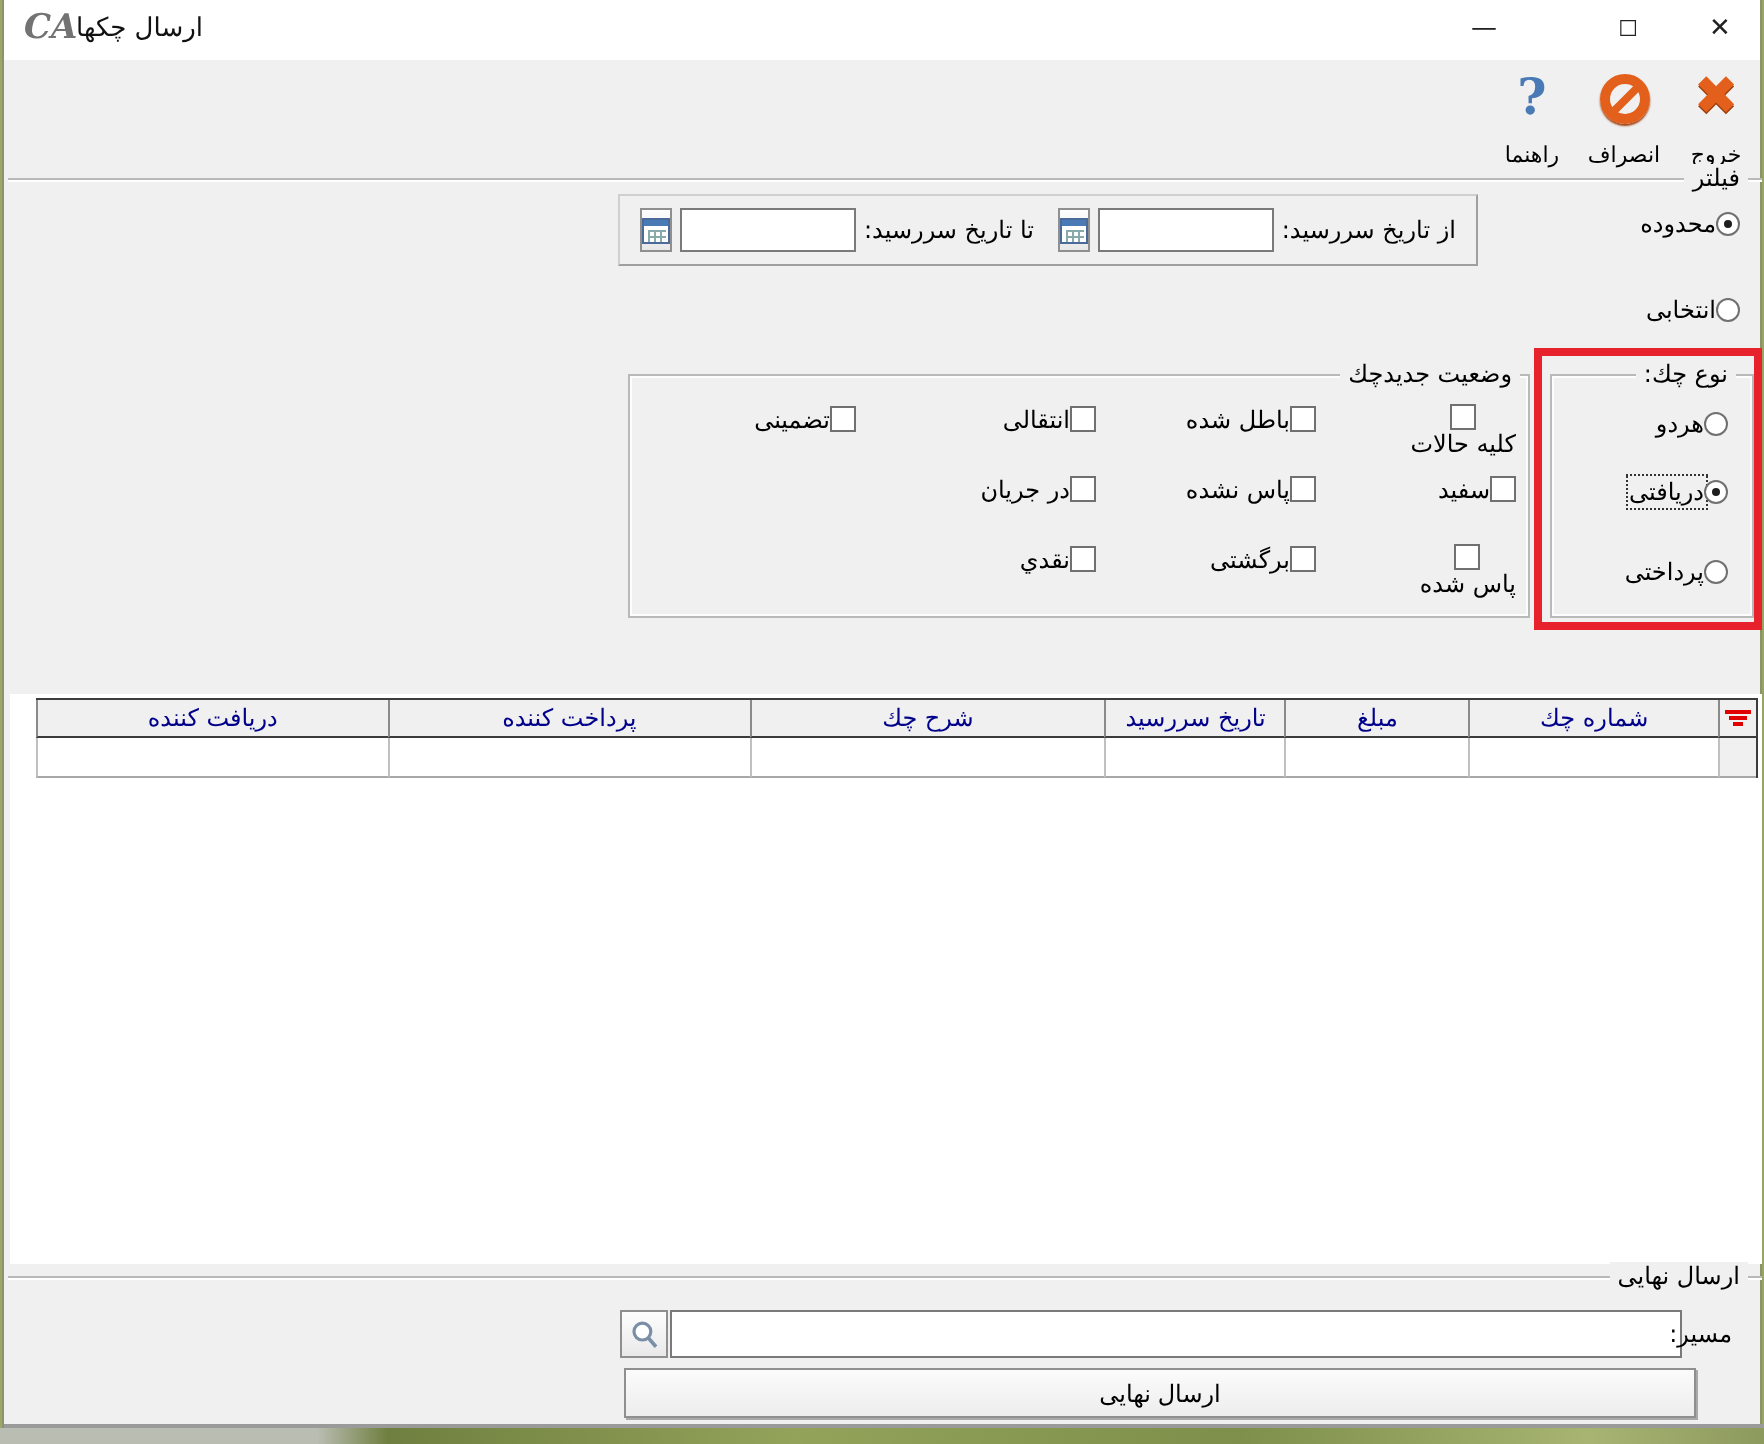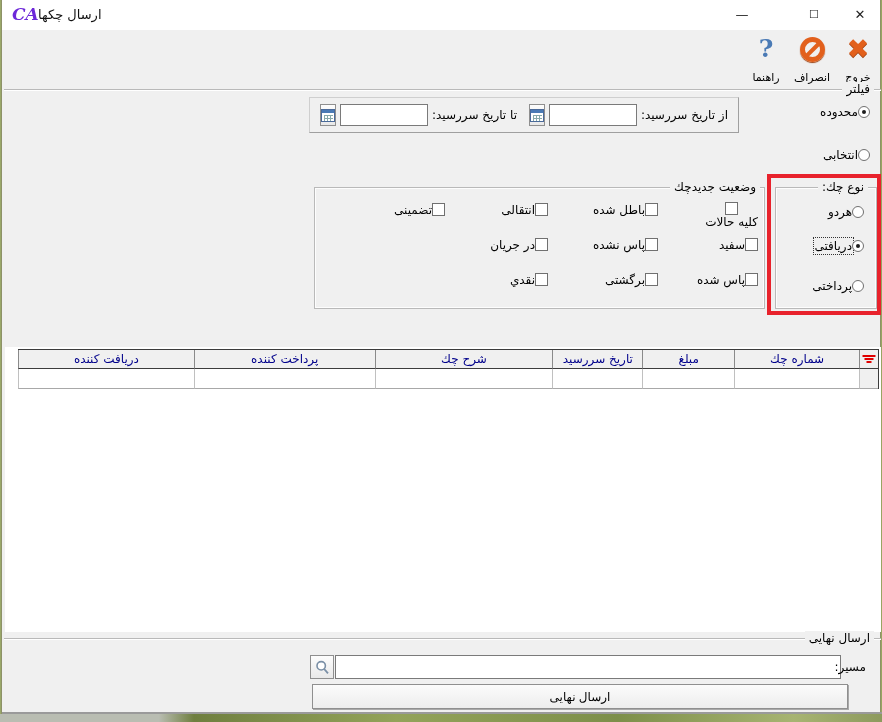--- a/index.html
+++ b/index.html
@@ -5,21 +5,21 @@
   * { margin:0; padding:0; box-sizing:border-box; }
   html,body { width:882px; height:722px; overflow:hidden; }
   body { font-family:"DejaVu Sans","Liberation Sans",sans-serif; font-size:12px;
          background:linear-gradient(90deg,#9aa86a,#7d8f4a 25%,#8fa055 55%,#a7b472 85%,#98a562); }
   .win { position:absolute; left:1px; top:0; width:880px; height:714px; background:#f0f0f0;
          border-left:1px solid #8d9268; border-right:1px solid #8d9268; }
   .abs { position:absolute; }
 
   
   .titlebar { position:absolute; left:0; top:0; width:100%; height:30px; background:#ffffff; }
-  .logo { position:absolute; right:auto; left:10px; top:4px; color:#6d28d9; font-family:"DejaVu Serif","Liberation Serif",serif;
+  .logo { position:absolute; right:auto; left:10px; top:4px; color:#737373; font-family:"DejaVu Serif","Liberation Serif",serif;
           font-style:italic; font-weight:bold; font-size:17px; }
   .wtitle { position:absolute; left:36px; top:7px; font-size:13px; color:#111; direction:rtl; }
   .wbtn { position:absolute; top:4px; width:30px; height:22px; text-align:center; line-height:22px;
           font-size:13px; color:#222; cursor:default; }
 
   
   .toolbar { position:absolute; left:0; top:30px; width:100%; height:58px; background:#f0f0f0; }
   .tbtn { position:absolute; top:4px; width:48px; height:52px; text-align:center; }
   .tbtn .lbl { position:absolute; bottom:2px; width:100%; font-size:11px; color:#000; direction:rtl; }
   .icon-x { font-size:27px; font-weight:bold; color:#e2601c; line-height:30px;
@@ -170,39 +170,39 @@
     <span class="optlbl">کلیه حالات</span>
   </div>
   <div class="opt" style="right:222px; top:202px;">
     <span class="cbox"></span>
     <span class="optlbl">باطل شده</span>
   </div>
   <div class="opt" style="right:332px; top:202px;">
     <span class="cbox"></span>
     <span class="optlbl">انتقالی</span>
   </div>
-  <div class="opt" style="right:435px; top:202px;">
+  <div class="opt" style="right:452px; top:202px;">
     <span class="cbox"></span>
     <span class="optlbl">تضمینی</span>
   </div>
 
   <div class="opt" style="right:122px; top:237px;">
     <span class="cbox"></span>
     <span class="optlbl">سفید</span>
   </div>
   <div class="opt" style="right:222px; top:237px;">
     <span class="cbox"></span>
     <span class="optlbl">پاس نشده</span>
   </div>
   <div class="opt" style="right:332px; top:237px;">
     <span class="cbox"></span>
     <span class="optlbl">در جریان</span>
   </div>
 
-  <div class="opt" style="right:122px; top:272px;">
+  <div class="opt" style="right:122px; top:272px;flex-direction:column;">
     <span class="cbox"></span>
     <span class="optlbl">پاس شده</span>
   </div>
   <div class="opt" style="right:222px; top:272px;">
     <span class="cbox"></span>
     <span class="optlbl">برگشتی</span>
   </div>
   <div class="opt" style="right:332px; top:272px;">
     <span class="cbox"></span>
     <span class="optlbl">نقدي</span>

